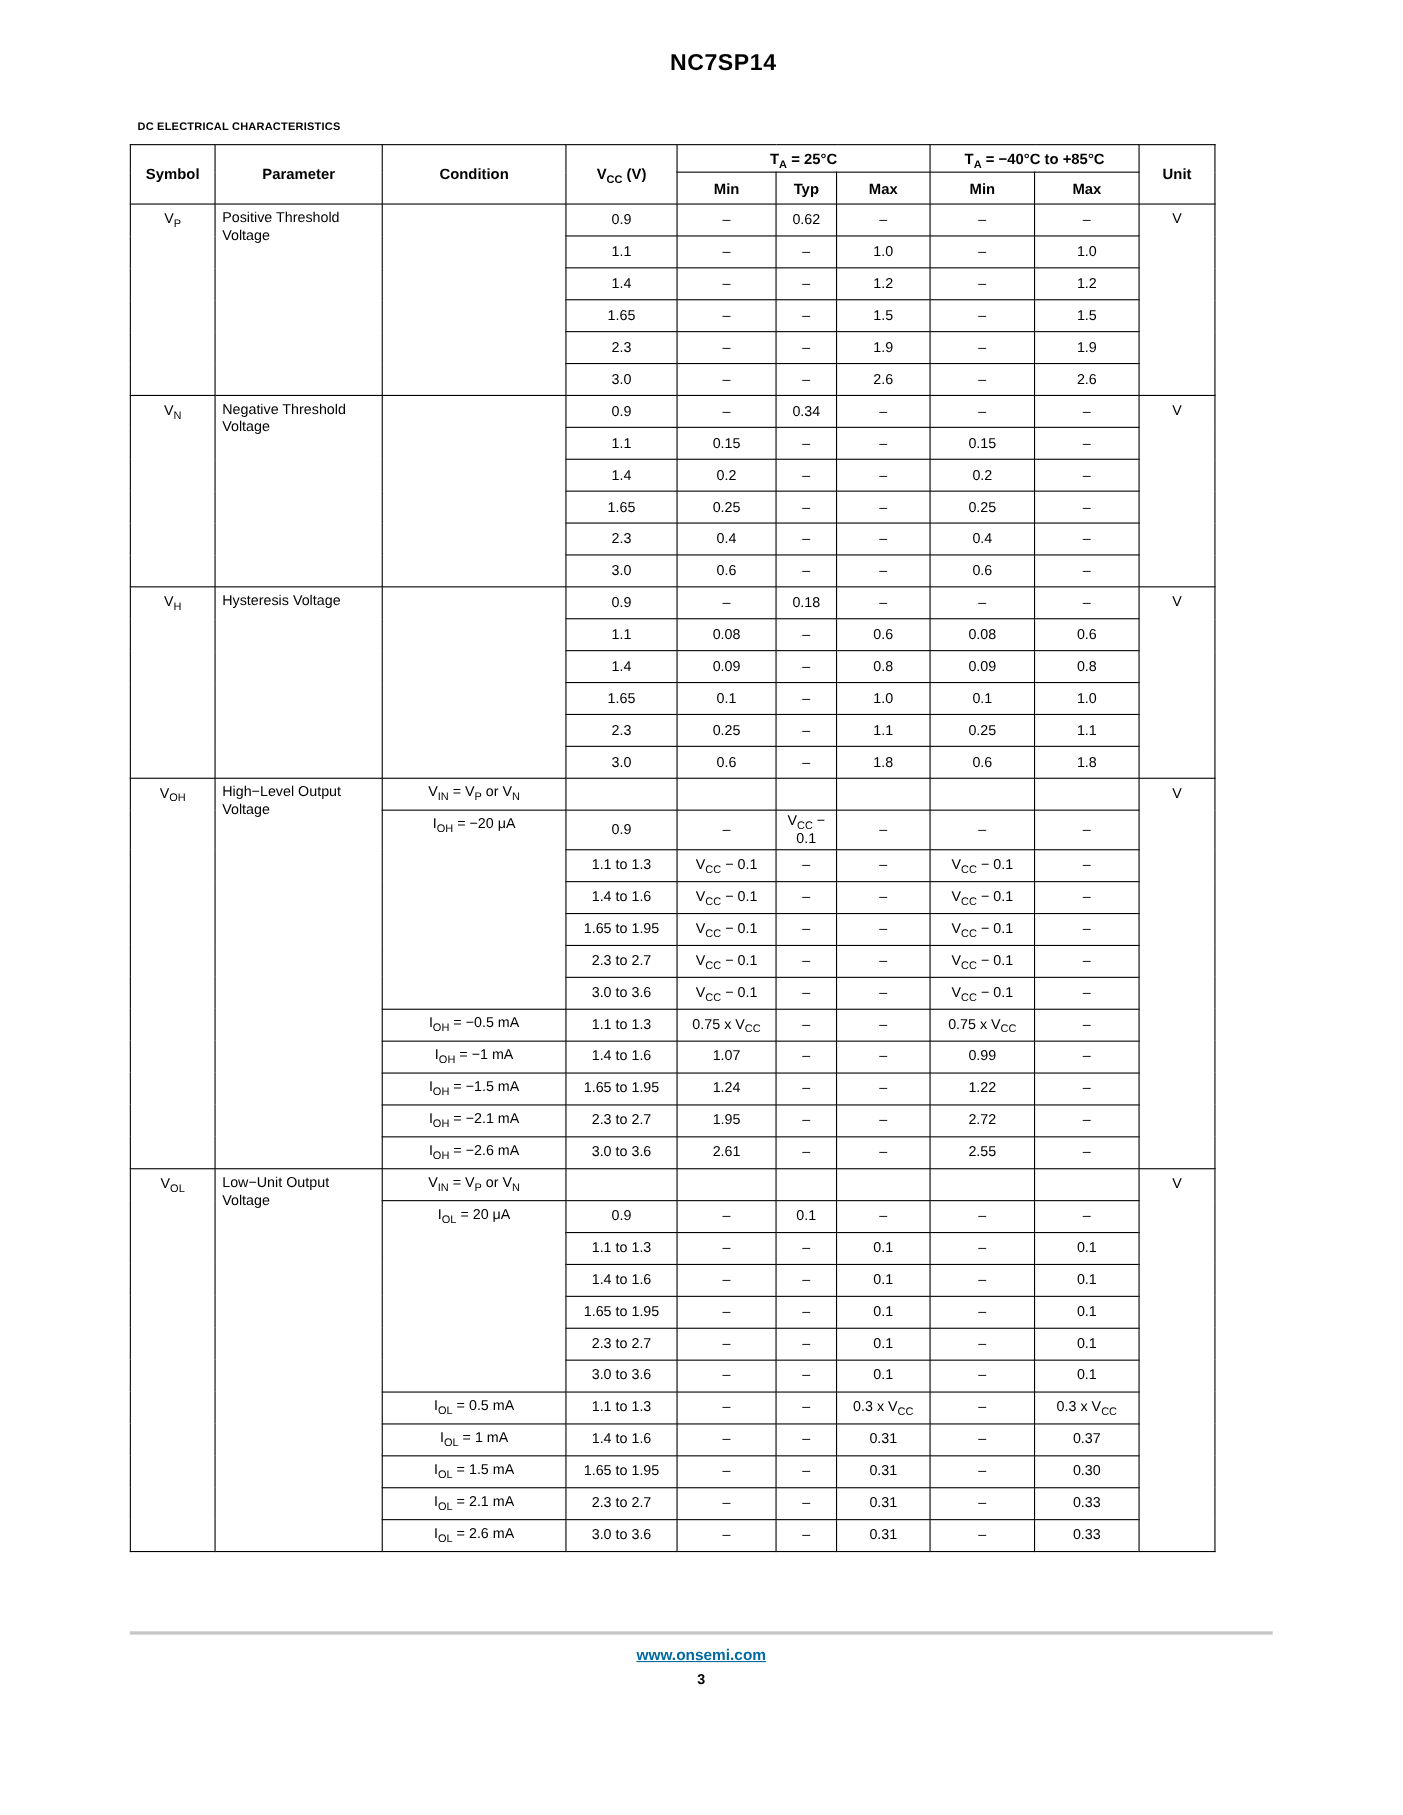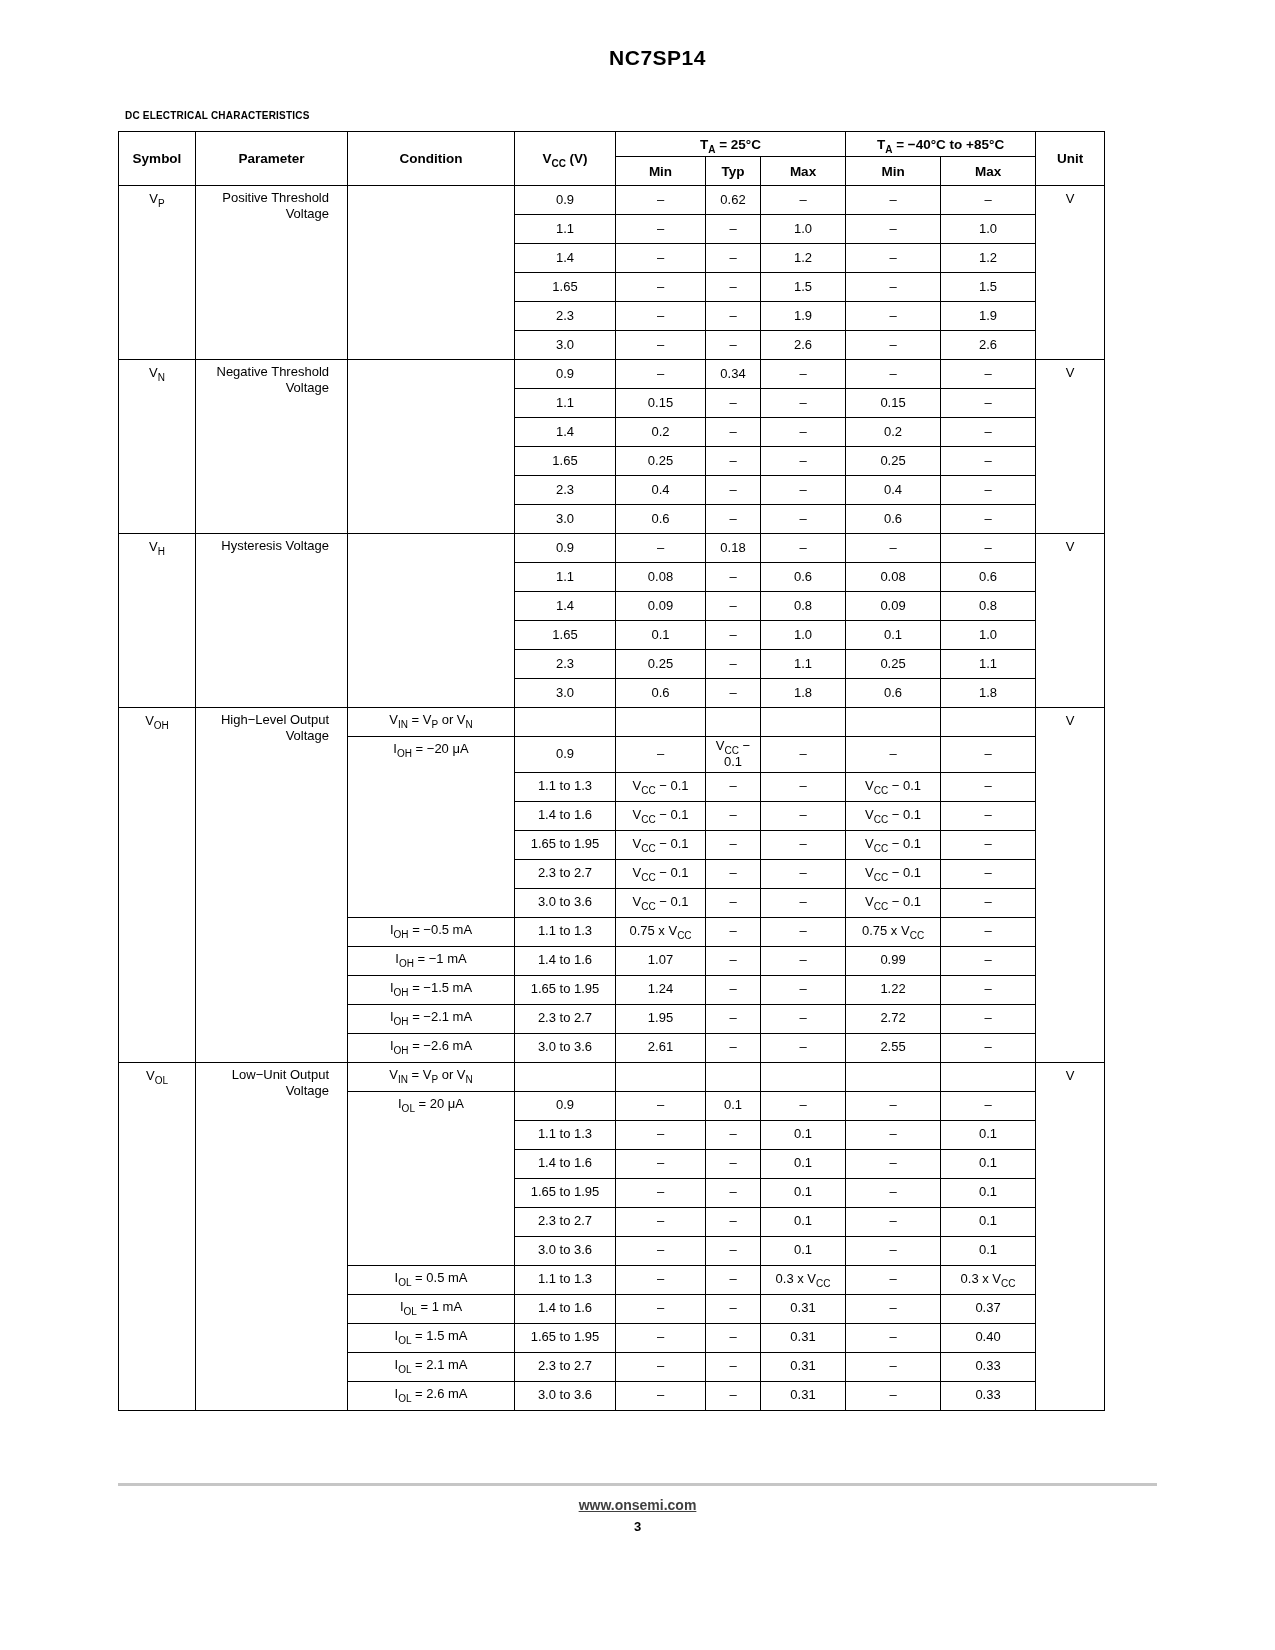--- a/index.html
+++ b/index.html
@@ -22,21 +22,21 @@
     border-collapse:collapse;table-layout:fixed;width:986px;
     font-size:13px;
   }
   th,td{border:1px solid #000;box-sizing:border-box;}
   thead th{font-weight:bold;padding:3px 3px;font-size:13.5px;text-align:center;vertical-align:middle;margin-top:48px;}
   .grp{height:25px;}
   .subhdr{height:29px;}
   tbody tr{height:29px;}
   td{text-align:center;vertical-align:middle;padding:1px 3px;line-height:1.25;}
   td.c-symbol{vertical-align:top;padding-top:5px;}
-  td.c-param{text-align:right;vertical-align:top;padding:4px 18px 2px 6px;}
+  td.c-param{text-align:left;vertical-align:top;padding:4px 18px 2px 6px;}
   td.c-cond{text-align:center;vertical-align:top;padding:4px 6px 2px 6px;}
   td.c-unit{vertical-align:top;padding-top:5px;}
   sub{font-size:10px;line-height:0;}
   .footer{margin-top:72px;}
   .footer-rule{margin-left:118px;width:1039px;height:3px;background:#c6c6c6;}
   .footer-link-row{text-align:center;margin-top:10px;}
   .footer-link-row a{font-weight:bold;font-size:14px;text-decoration:underline;}
   .footer-page{text-align:center;font-weight:bold;font-size:13px;margin-top:5px;}
 </style>
 </head>
@@ -420,21 +420,21 @@
           <td class="c-val">–</td>
           <td class="c-val">0.37</td>
         </tr>
         <tr>
           <td class="c-cond">I<sub>OL</sub> = 1.5 mA</td>
           <td class="c-vcc">1.65 to 1.95</td>
           <td class="c-val">–</td>
           <td class="c-val">–</td>
           <td class="c-val">0.31</td>
           <td class="c-val">–</td>
-          <td class="c-val">0.40</td>
+          <td class="c-val">0.30</td>
         </tr>
         <tr>
           <td class="c-cond">I<sub>OL</sub> = 2.1 mA</td>
           <td class="c-vcc">2.3 to 2.7</td>
           <td class="c-val">–</td>
           <td class="c-val">–</td>
           <td class="c-val">0.31</td>
           <td class="c-val">–</td>
           <td class="c-val">0.33</td>
         </tr>
@@ -447,16 +447,16 @@
           <td class="c-val">–</td>
           <td class="c-val">0.33</td>
         </tr>
       </tbody>
   </table>
 </div>
 
 <div class="footer">
   <div class="footer-rule"></div>
   <div class="footer-link-row">
-    <a href="#" style="color: #404040;">www.onsemi.com</a>
+    <a href="#" style="color: #0369a1;">www.onsemi.com</a>
   </div>
   <div class="footer-page">3</div>
 </div>
 
 </body></html>

